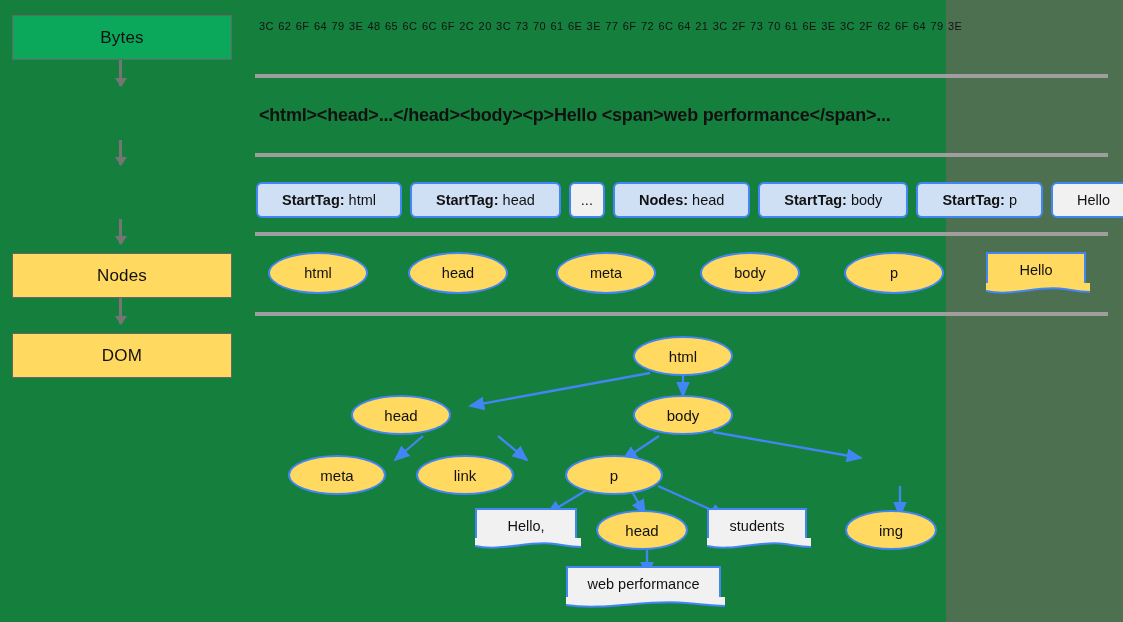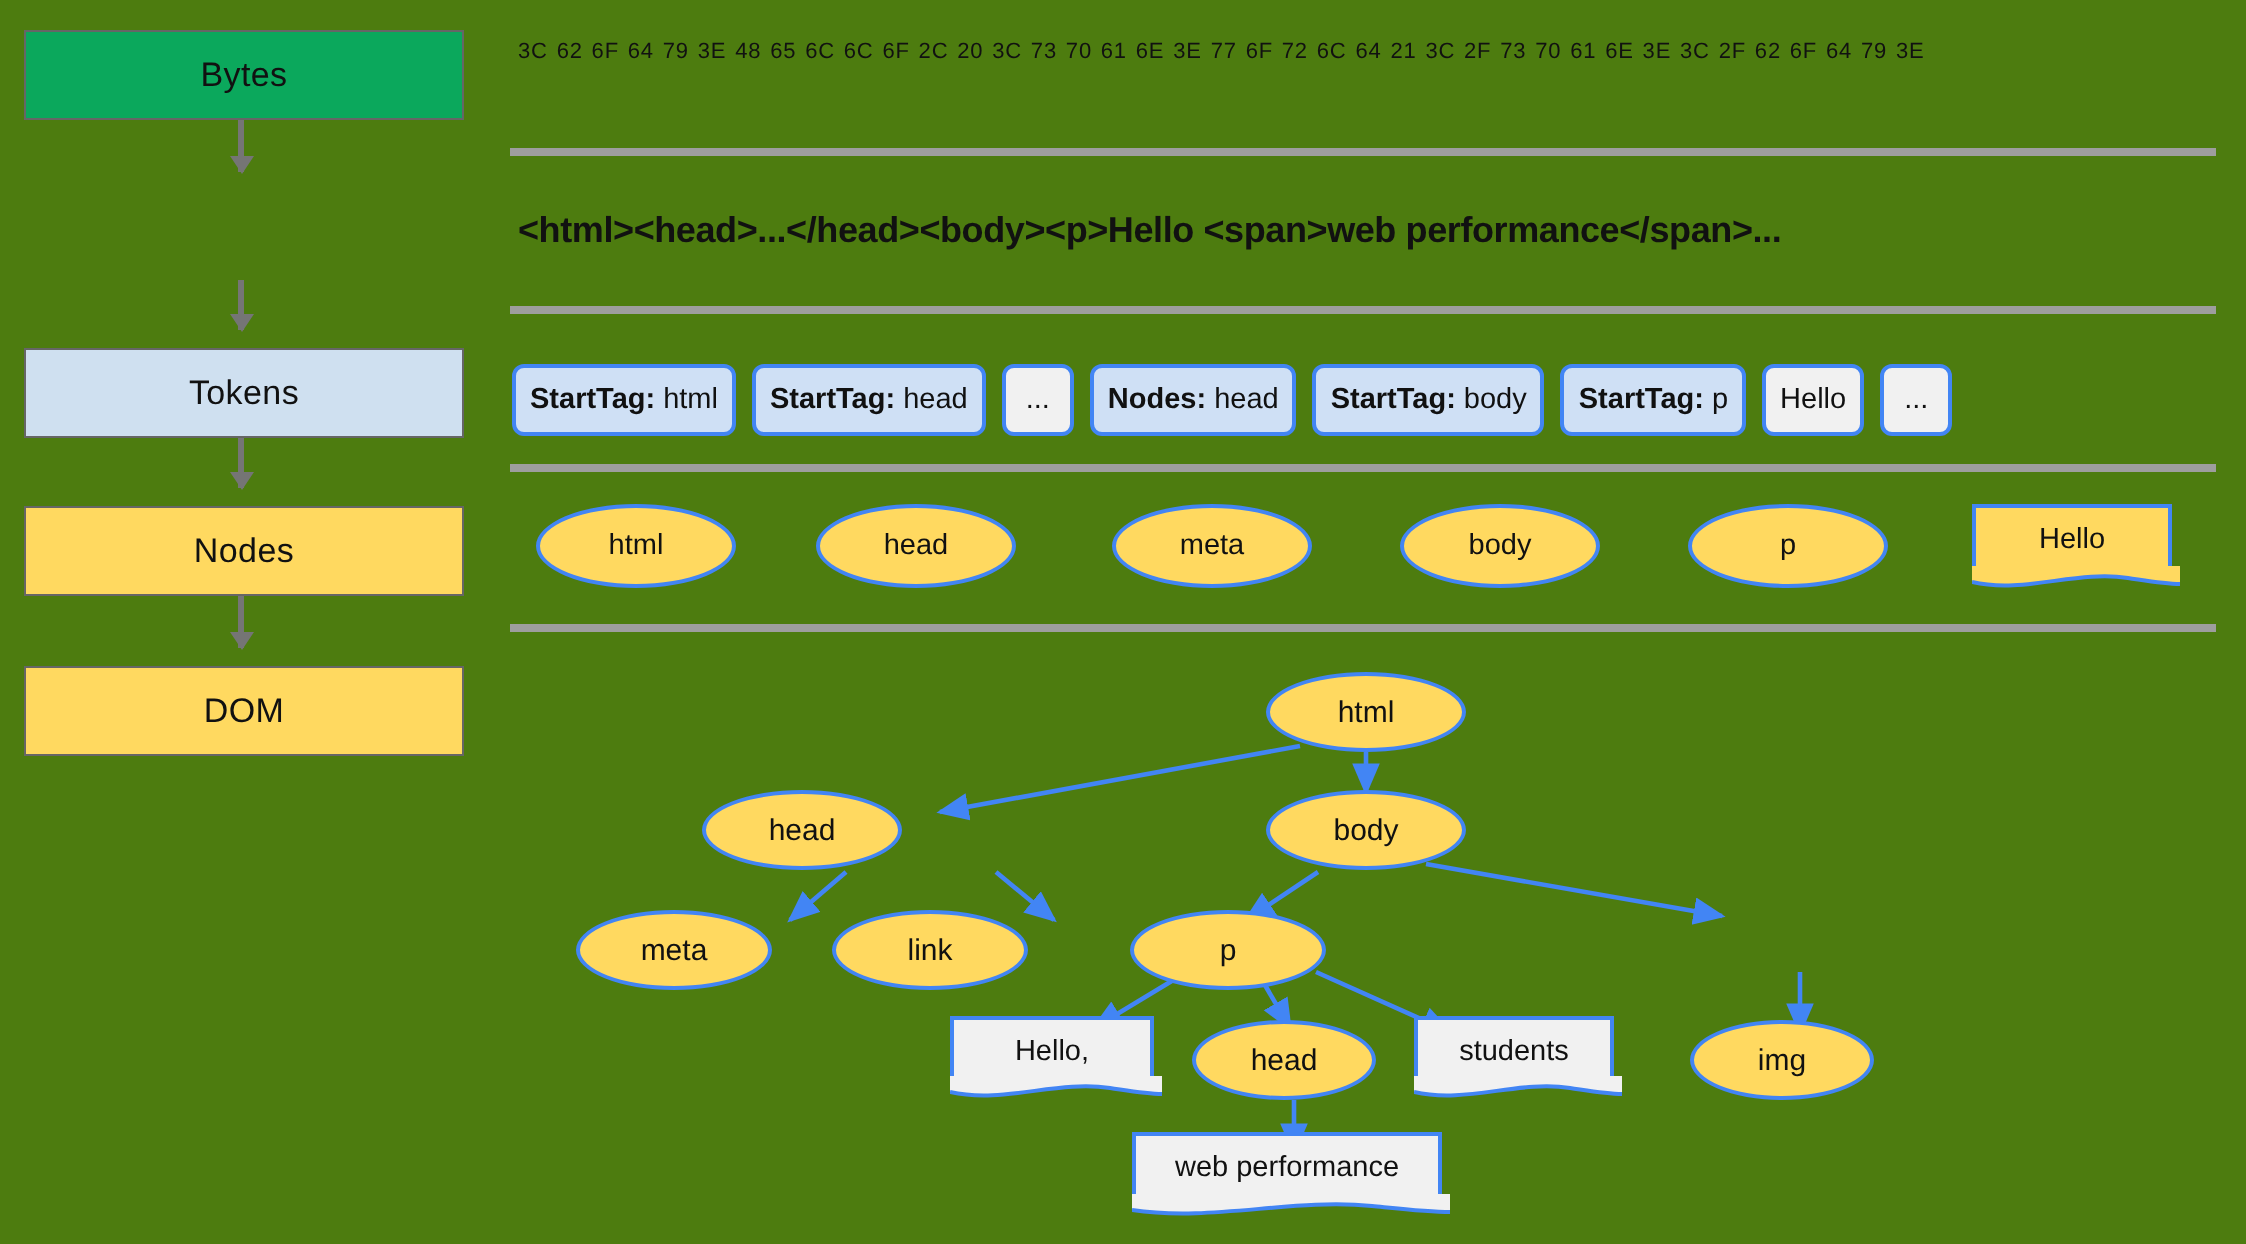--- a/index.html
+++ b/index.html
@@ -5,22 +5,22 @@
   * { box-sizing: border-box; }
   html, body {
     margin: 0; padding: 0;
     width: 1123px; height: 622px;
     background: #4c7050;
     font-family: "Liberation Sans", sans-serif;
     overflow: hidden;
   }
   #stage {
     position: relative;
-    width: 1123px; height: 622px;
-    background: #4d7c0f;
+    width: 946px; height: 622px;
+    background: #15803d;
     text-decoration: underline;
   }
 
   
   .stage-box {
     position: absolute;
     left: 12px;
     width: 220px;
     height: 45px;
     border: 1px solid #666666;
@@ -87,21 +87,21 @@
   .token-row { position: absolute; left: 256px; top: 182px; display: flex; align-items: stretch; }
   .token {
     height: 36px;
     margin-right: 8px;
     border: 2px solid #4285f4;
     border-radius: 6px;
     background: #cfe0f5;
     display: flex;
     align-items: center;
     justify-content: center;
-    padding: 0 7px;
+    padding: 0 24px;
     font-size: 14.5px;
     color: #111111;
     white-space: nowrap;
   }
   .token.plain { background: #f1f1f1; }
   .token.ell   { background: #f1f1f1; padding: 0 10px; }
   .token b { font-weight: bold; margin-right: 4px; }
 
   
   .node-row { position: absolute; left: 268px; top: 252px; }
@@ -152,23 +152,20 @@
     color: #111111;
   }
 </style>
 </head>
 <body>
 
 <div id="stage">
 
   <div class="stage-box green" style="top:15px">
       <span>Bytes</span>
-    </div>
-  <div class="stage-box blue" style="top:174px">
-      <span>Tokens</span>
     </div>
   <div class="stage-box yellow" style="top:253px">
       <span>Nodes</span>
     </div>
   <div class="stage-box yellow" style="top:333px">
       <span>DOM</span>
     </div>
 
   <div class="pipe-arrow" style="top:60px;  height:26px"></div>
   <div class="pipe-arrow" style="top:140px; height:25px"></div>

